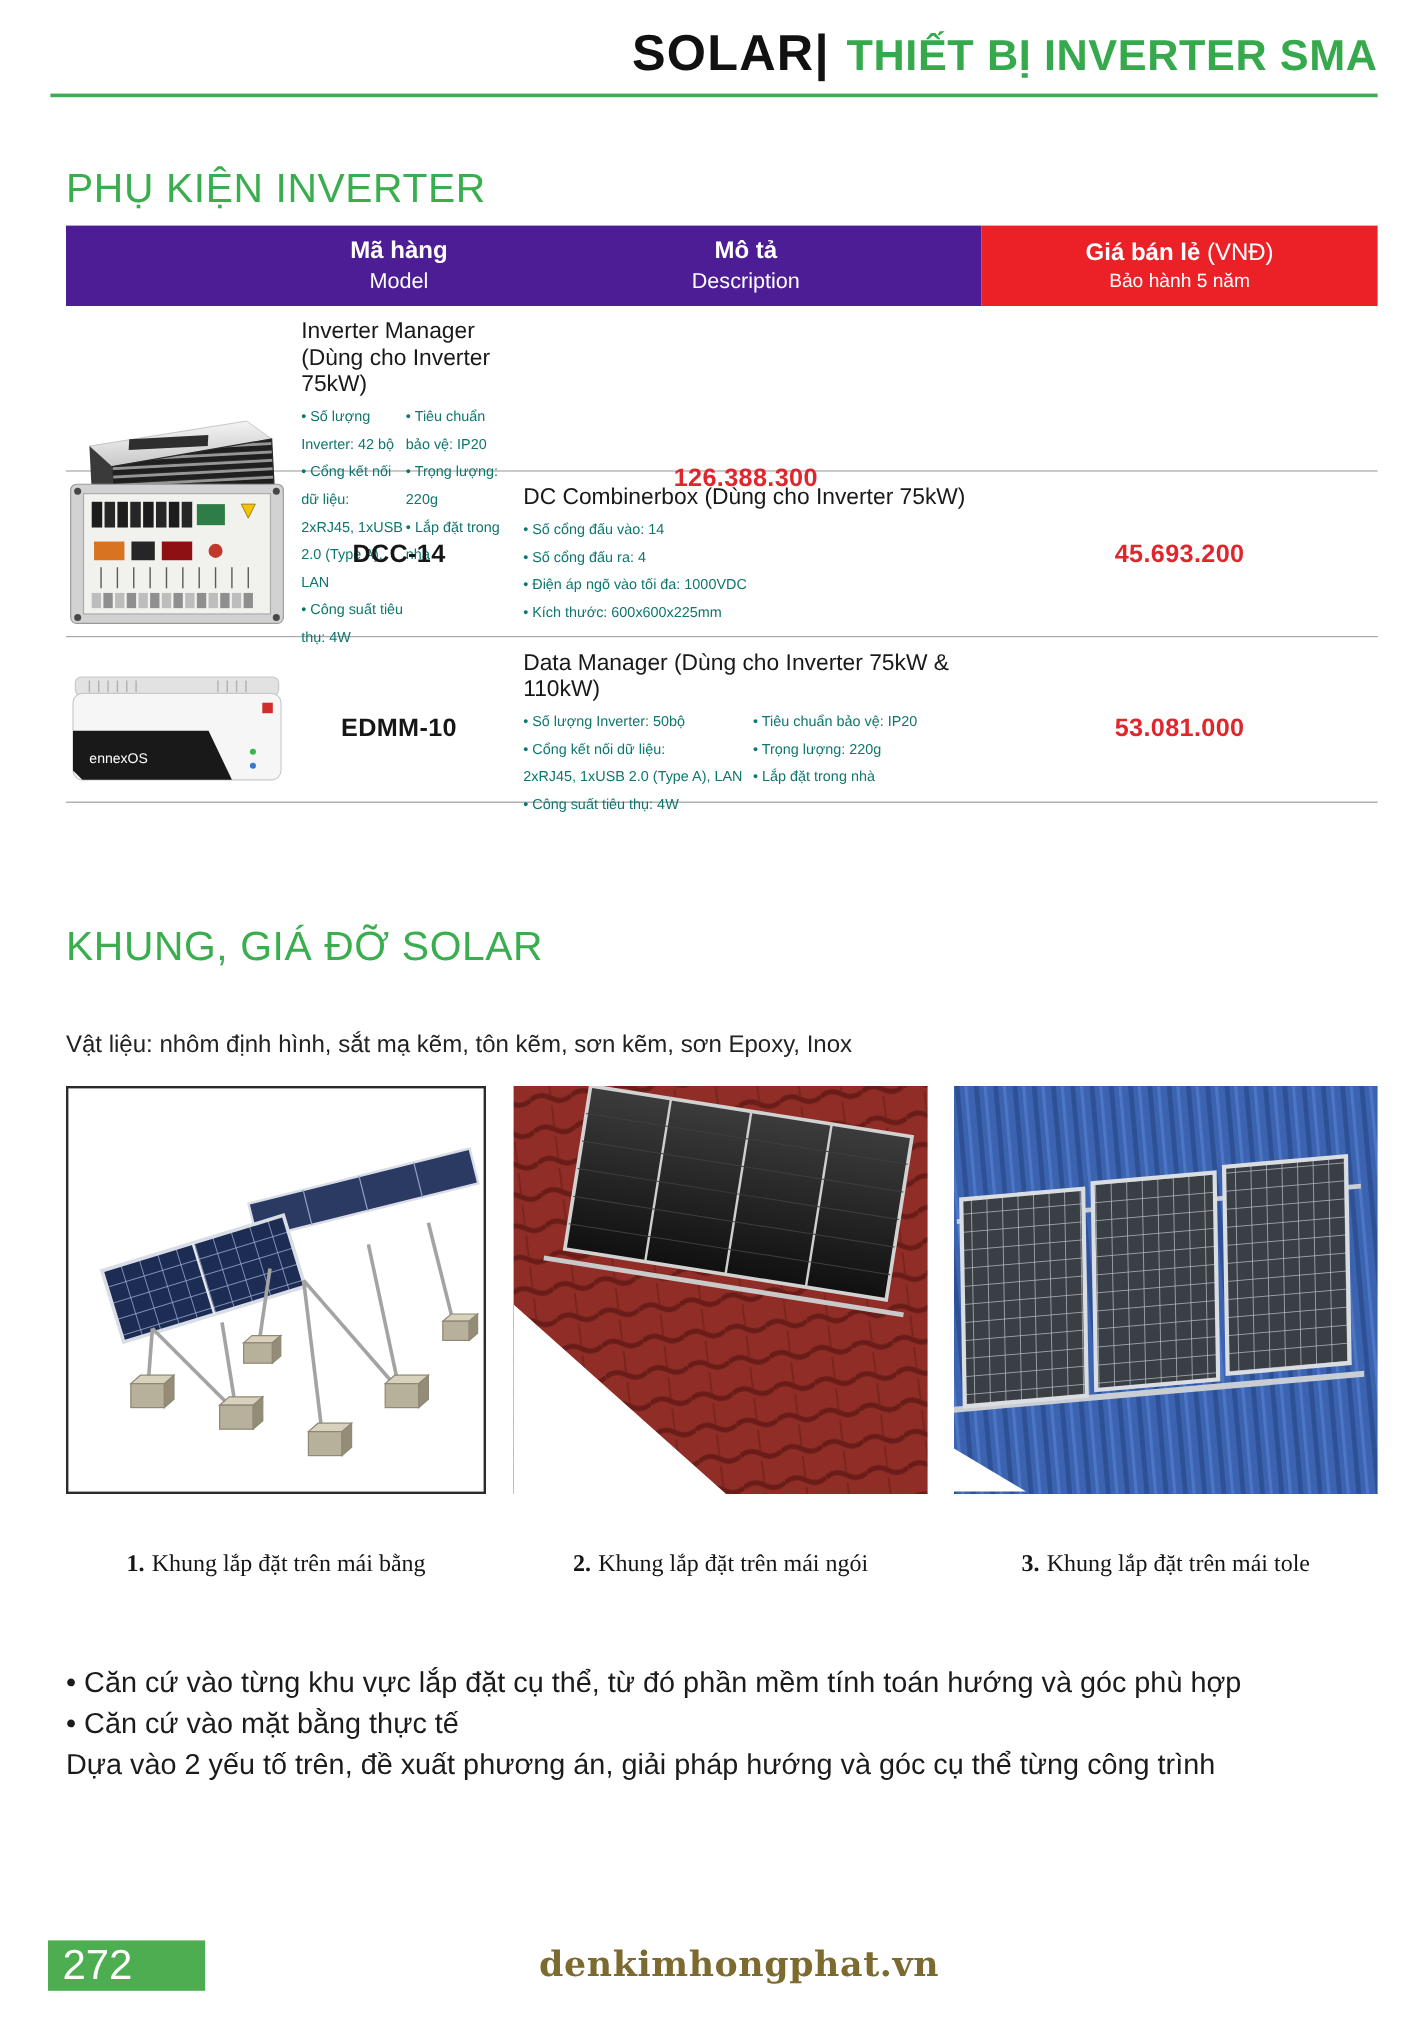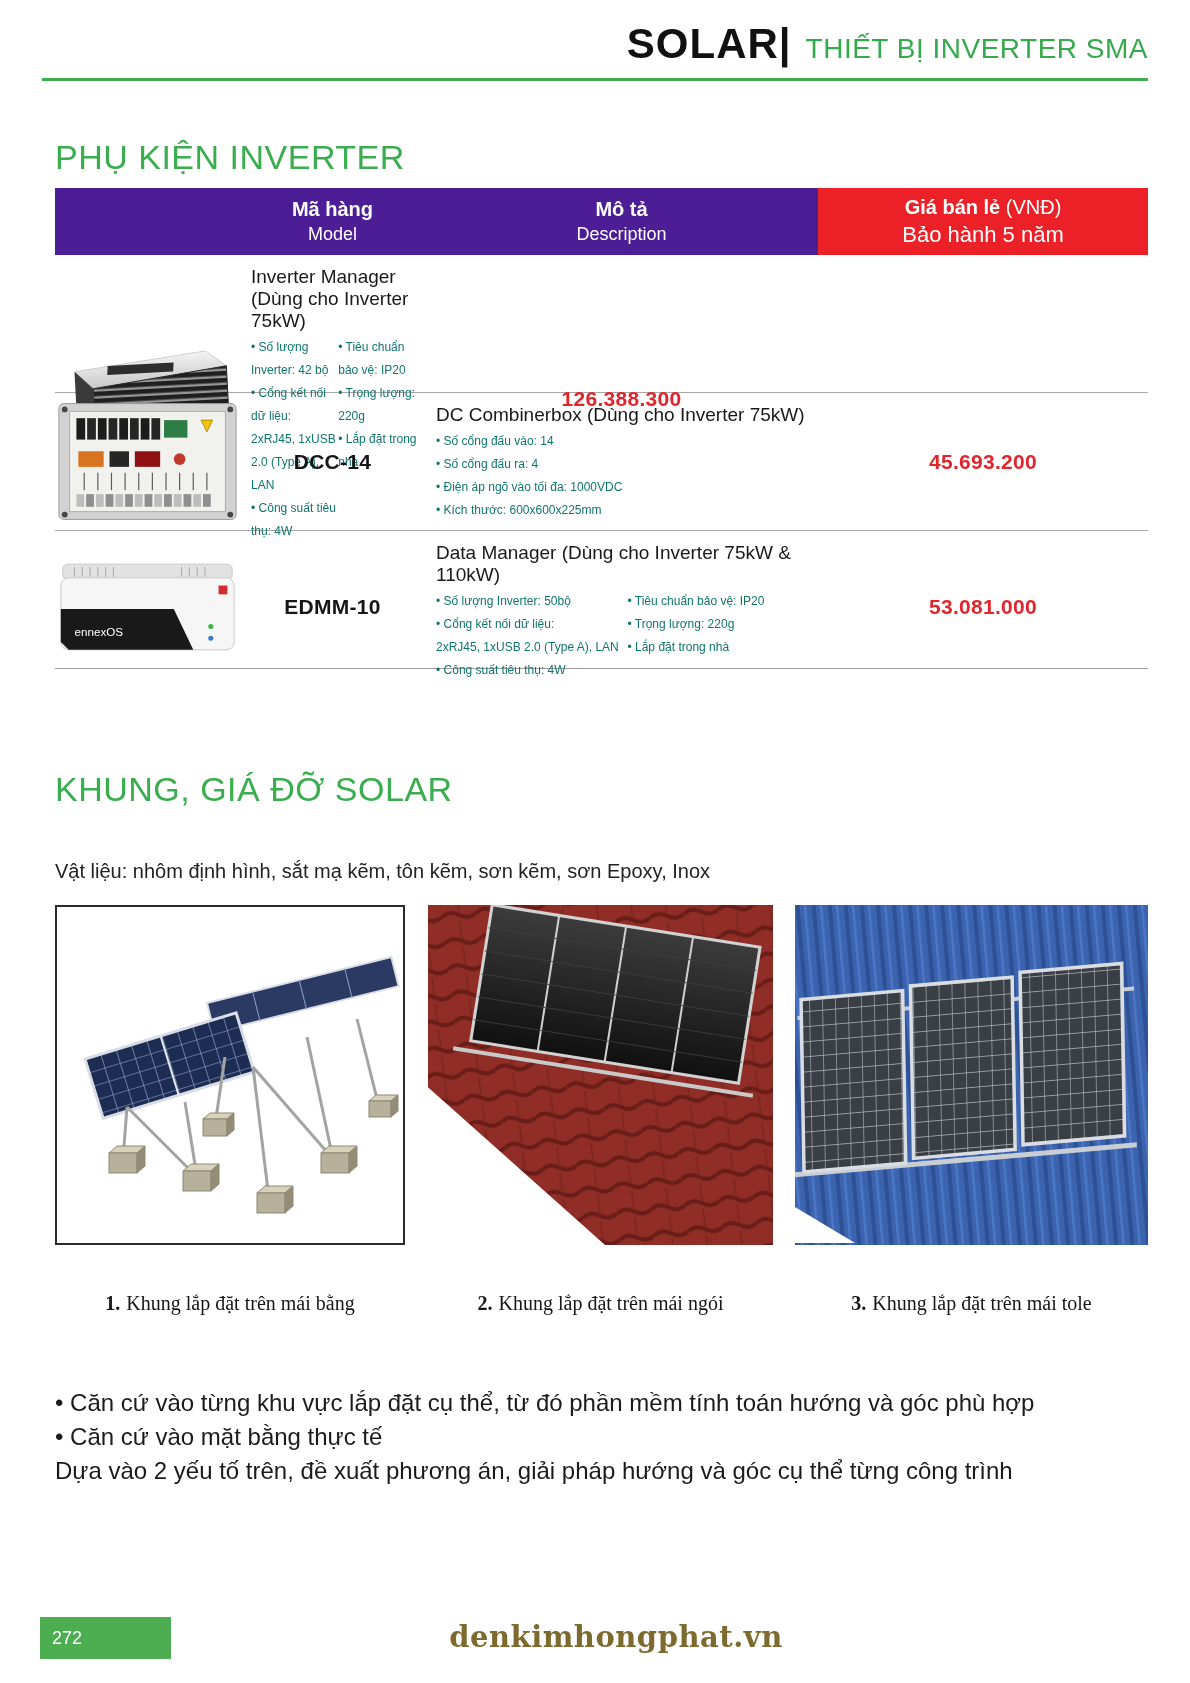--- a/index.html
+++ b/index.html
@@ -4,38 +4,38 @@
 <style>
   html,body{margin:0;padding:0;background:#ffffff;}
   .page{
     position:relative;width:1190px;height:1683px;margin:0 auto;background:#ffffff;
     font-family:"Liberation Sans",sans-serif;color:#1c1c1c;overflow:hidden;
   }
   
   .hdr{position:absolute;top:20px;left:55px;width:1093px;height:50px;
        display:flex;justify-content:flex-end;align-items:baseline;gap:14px;}
   .brand{font-size:42px;font-weight:800;letter-spacing:1px;color:#111;}
-  .hdr-sub{font-size:28px;font-weight:400;color:#35a94c;letter-spacing:.5px;}
+  .hdr-sub{font-size:36px;font-weight:700;color:#35a94c;letter-spacing:.5px;}
   .hdr-rule{position:absolute;top:78px;left:42px;width:1106px;height:3px;background:#3cad52;}
 
   
   .sec-title{position:absolute;left:55px;font-size:34px;font-weight:500;color:#3aad4e;letter-spacing:.5px;}
   #title1{top:138px;}
   #title2{top:770px;}
   .materials{position:absolute;top:860px;left:55px;font-size:20px;color:#222;}
 
   
   .tbl{position:absolute;top:188px;left:55px;width:1093px;border-bottom:1px solid #9f9f9f;}
   .tr{display:grid;grid-template-columns:185px 185px 393px 330px;}
   .thead .cell{height:67px;display:flex;flex-direction:column;align-items:center;justify-content:center;color:#fff;}
   .bg-green{background:#4c1d95;}
   .bg-red{background:#eb2127;}
   .th-l1{font-size:20px;font-weight:700;}
   .th-l2{font-size:18px;font-weight:400;margin-top:3px;}
-  .th-l2.small{font-size:22px;}
+  .th-l2.small{font-size:16px;}
   .th-unit{font-weight:400;}
   .row{height:137px;}
   .row + .row{border-top:1px solid #a8a8a8;}
   .cell-img{display:flex;align-items:center;justify-content:center;}
   .cell-model{display:flex;align-items:center;justify-content:center;
               font-size:21px;font-weight:700;color:#161616;letter-spacing:.3px;}
   .cell-desc{padding-top:11px;margin-left:11px;}
   .d-title{font-size:19px;color:#191919;margin-bottom:4px;}
   .d-cols{display:flex;}
   .d-col{width:197px;}
@@ -55,21 +55,21 @@
   #cap2{left:428px;width:345px;}
   #cap3{left:795px;width:353px;}
   .fig-caption b{font-weight:800;margin-right:6px;}
 
   
   .notes{position:absolute;top:1386px;left:55px;width:1000px;}
   .note-line{font-size:24px;line-height:34px;color:#1b1b1b;}
 
   
   .pagenum{position:absolute;top:1617px;left:40px;width:131px;height:42px;background:#4dae51;
-           color:#fff;font-size:18px;display:flex;align-items:center;padding-left:12px;box-sizing:border-box;}
+           color:#fff;font-size:35px;display:flex;align-items:center;padding-left:12px;box-sizing:border-box;}
   .watermark{position:absolute;top:1620px;left:0;width:100%;text-align:center;
              transform:translateX(21px);
              font-family:"DejaVu Serif",serif;font-weight:700;font-size:29px;color:#7d6a2e;letter-spacing:.5px;}
 </style>
 </head>
 <body>
 
 <div class="page">
 
   <div class="hdr">

